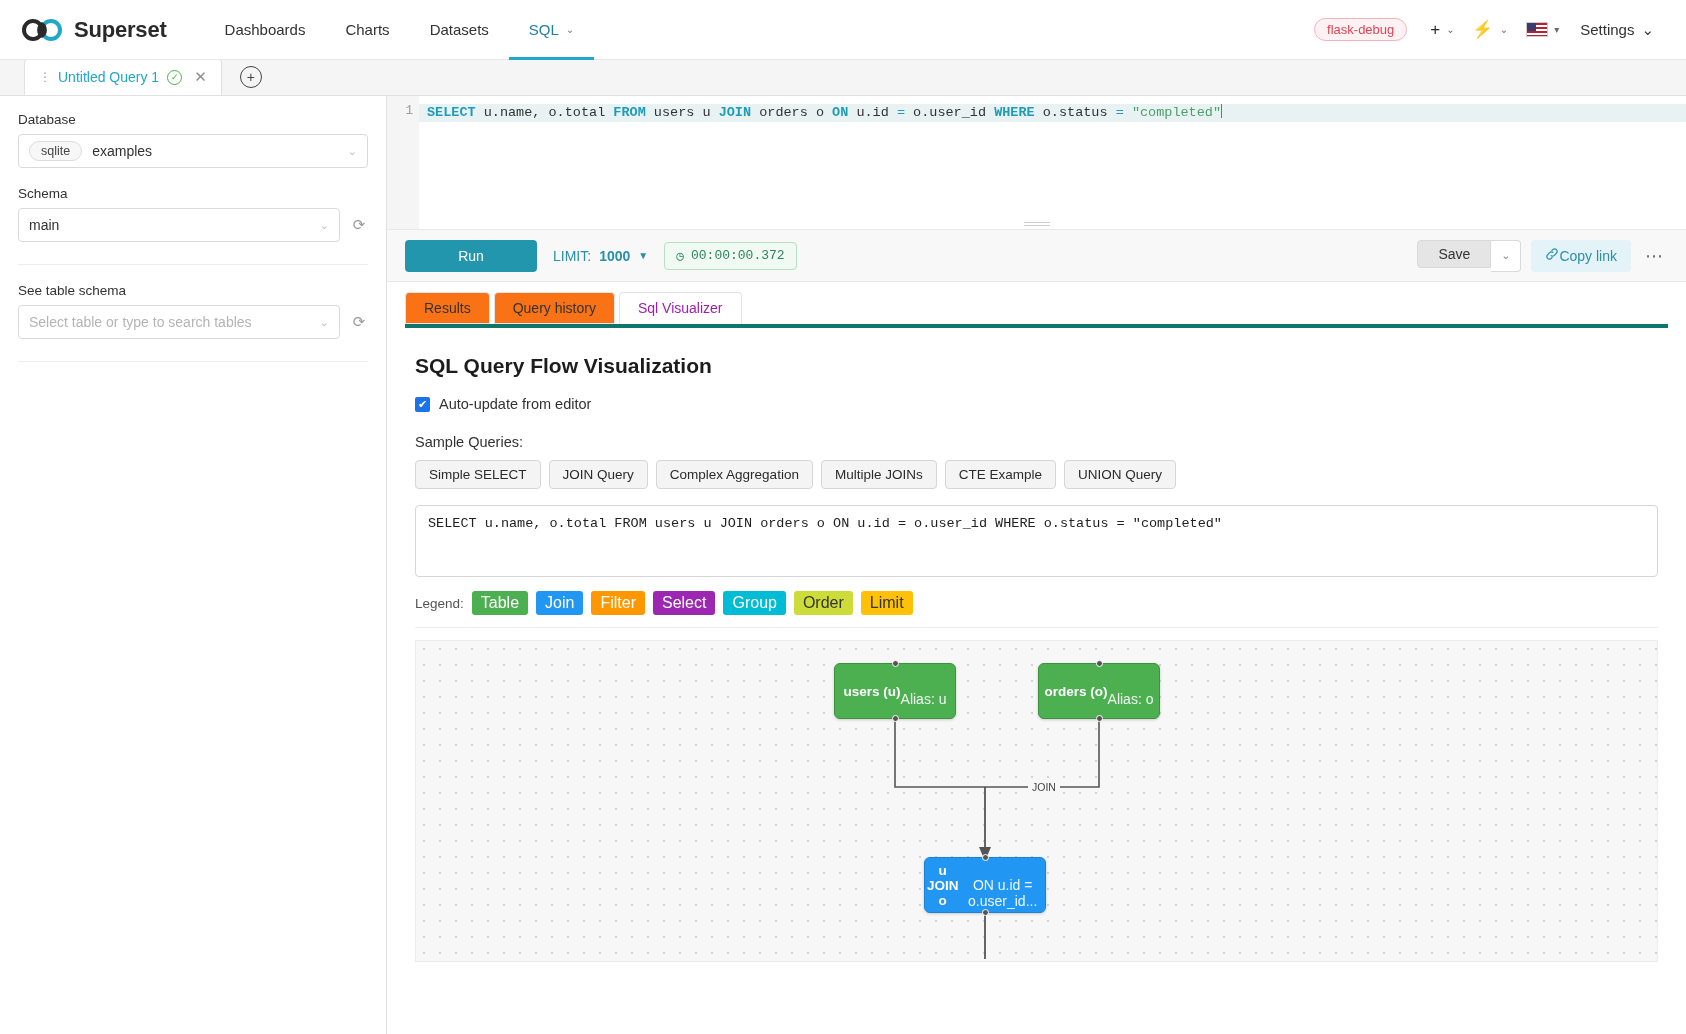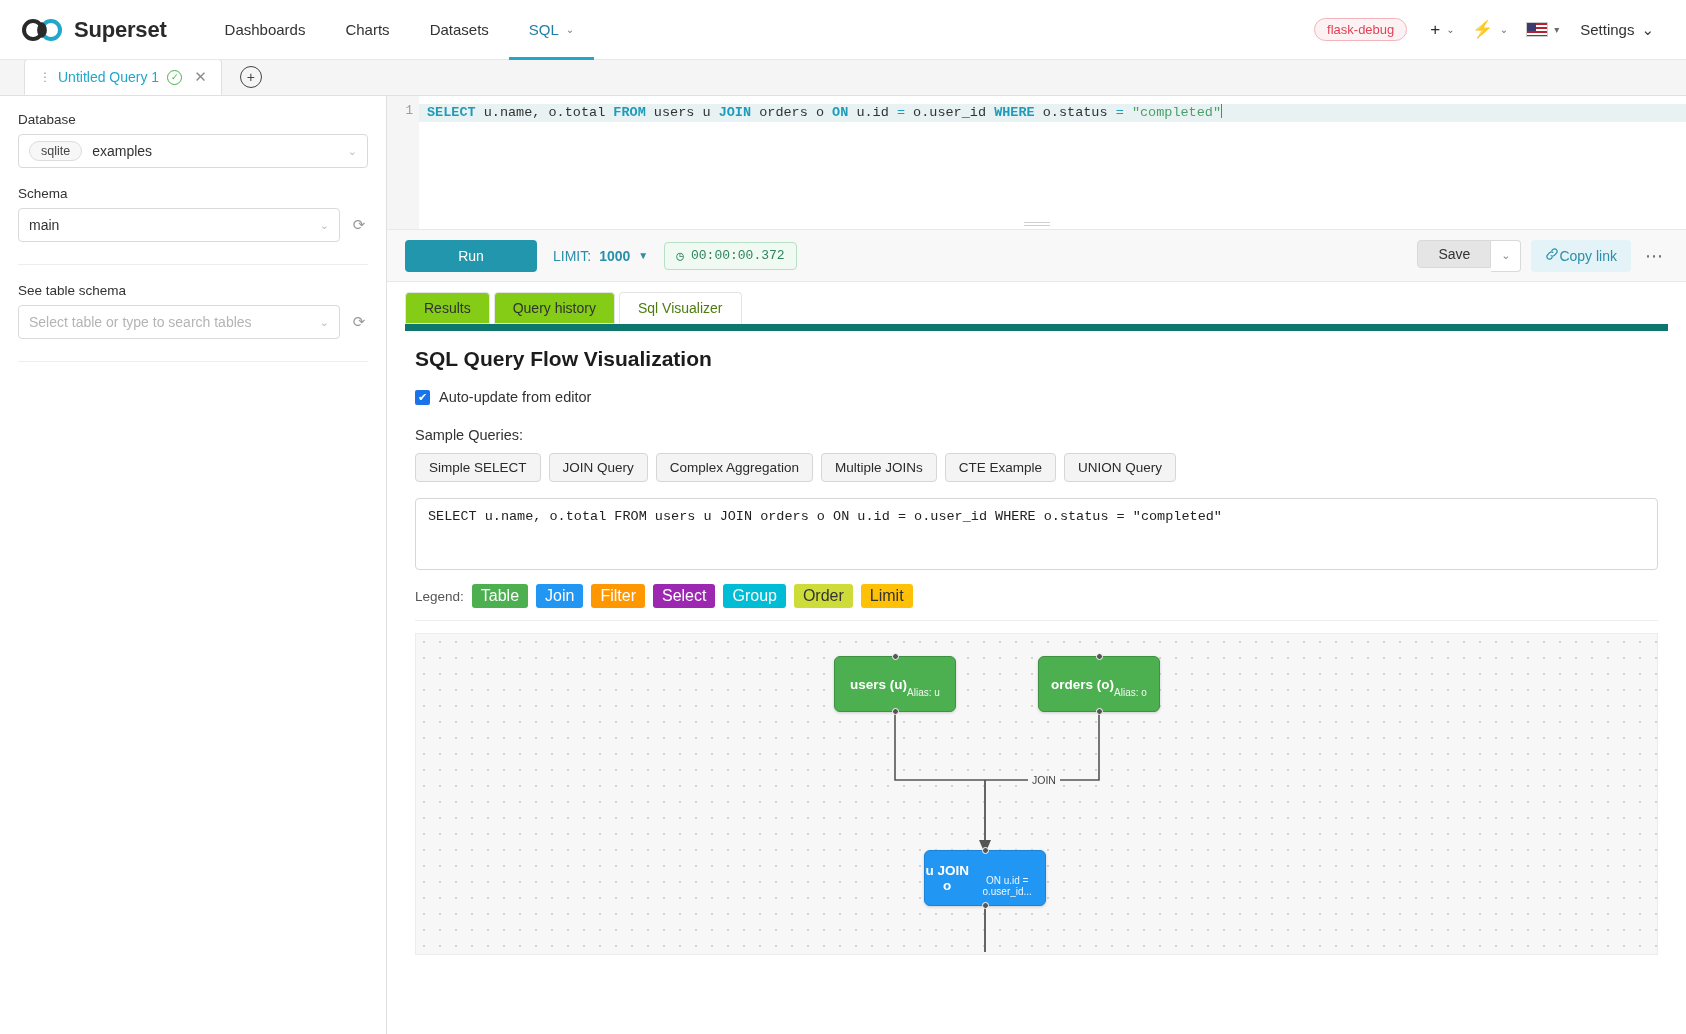--- a/index.html
+++ b/index.html
@@ -141,27 +141,27 @@
   .dots{ color:#6a6a6a; font-size:18px; padding:0 4px; letter-spacing:1px;}
   .grab-handle{
     position:absolute; left:50%; top:-8px; transform:translateX(-50%);
     width:26px; height:4px; border-top:1px solid #cfcfcf; border-bottom:1px solid #cfcfcf;
   }
 
   
   .res-tabs{ display:flex; gap:4px; padding:10px 18px 0 18px; background:#fff;}
   .rtab{
     height:32px; padding:0 18px; display:flex;align-items:center;
-    border:1px solid #e4e4e4; background:#84cc16; border-radius:4px 4px 0 0;
+    border:1px solid #e4e4e4; background:#f97316; border-radius:4px 4px 0 0;
     font-size:14px; color:#323232;
   }
-  .rtab.active{ background:#fff; color:#4d7c0f; border-bottom-color:#fff;}
+  .rtab.active{ background:#fff; color:#a21caf; border-bottom-color:#fff;}
 
   .panel{ flex:1; overflow:hidden; padding:0 18px; background:#fff; }
-  .panel-inner{ border-top:7px solid #0f766e; padding-top:16px;}
+  .panel-inner{ border-top:4px solid #0f766e; padding-top:26px;}
   .viz-title{ font-size:21px; font-weight:bold; color:#1c1c1c; margin:0 0 18px 10px;}
   .chk-row{ display:flex; align-items:center; gap:9px; margin:0 0 22px 10px; font-size:14.5px;}
   .chk{
     width:15px;height:15px;background:#1a73e8;border-radius:2px;color:#fff;
     font-size:11px;display:flex;align-items:center;justify-content:center;
   }
   .sq-label{ font-size:14.5px; margin:0 0 10px 10px;}
   .sq-row{ display:flex; gap:8px; margin:0 0 16px 10px; flex-wrap:wrap;}
   .sq-btn{
     border:1px solid #d6d6d6; background:#f4f4f4; border-radius:4px;
@@ -184,21 +184,21 @@
     position:relative; height:322px;
     background-image:radial-gradient(#d2d2d2 1px, transparent 1px);
     background-size:16px 16px;
   }
   .node{
     position:absolute; border-radius:6px; color:#fff; text-align:center;
     display:flex; flex-direction:row; align-items:center; justify-content:center;
     box-shadow:0 1px 3px rgba(0,0,0,.18);
   }
   .node .t{ font-size:13.5px; font-weight:bold; }
-  .node .s{ font-size:10px; opacity:.92; margin-top:16px;}
+  .node .s{ font-size:14px; opacity:.92; margin-top:16px;}
   .node-table{ background:#4caf50; border:1px solid #3d9140; width:122px; height:56px;}
   .node-join{ background:#2196f3; border:1px solid #1b82d6; width:122px; height:56px;}
   .handle{
     position:absolute; width:7px;height:7px;border-radius:50%;
     background:#555; border:1px solid #fff; left:50%; margin-left:-3.5px;
   }
   .handle.top{ top:-4px;} .handle.bottom{ bottom:-4px;}
   .edge-label{
     position:absolute; background:#f7f7f7; font-size:10.5px; color:#444;
     padding:1px 4px;

